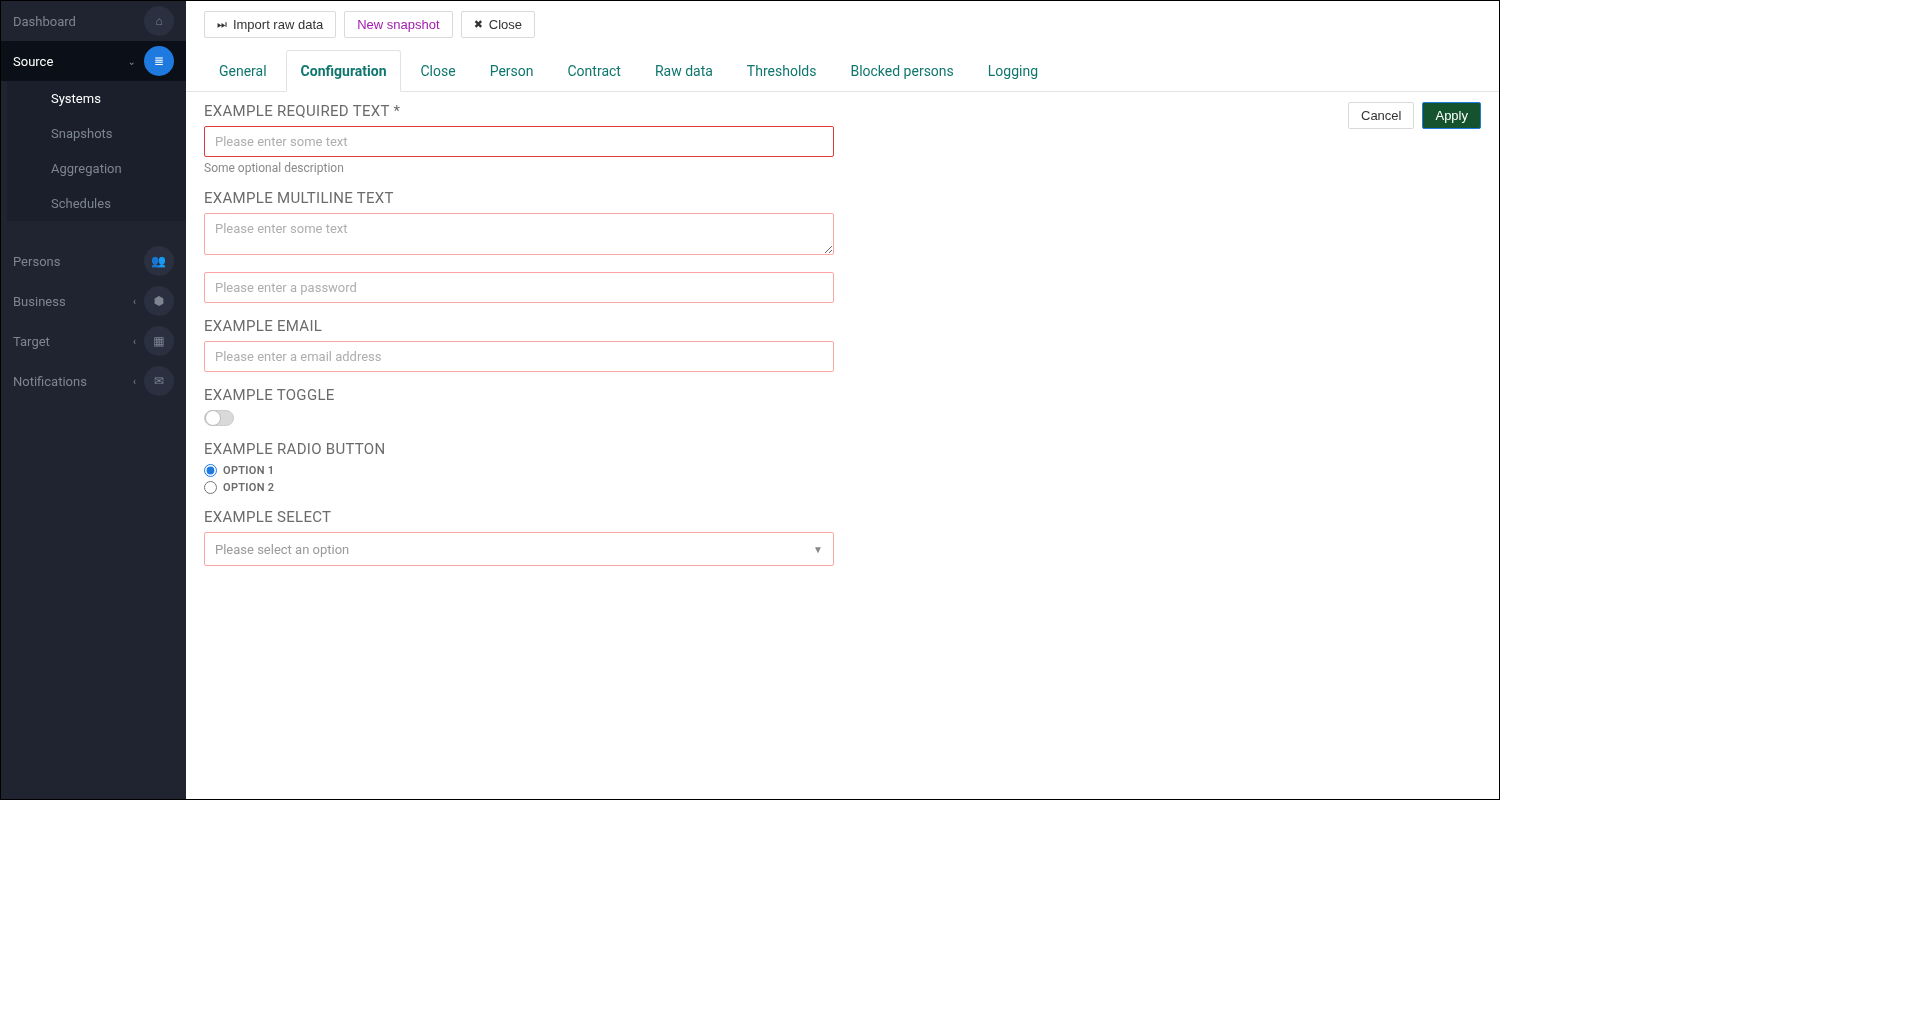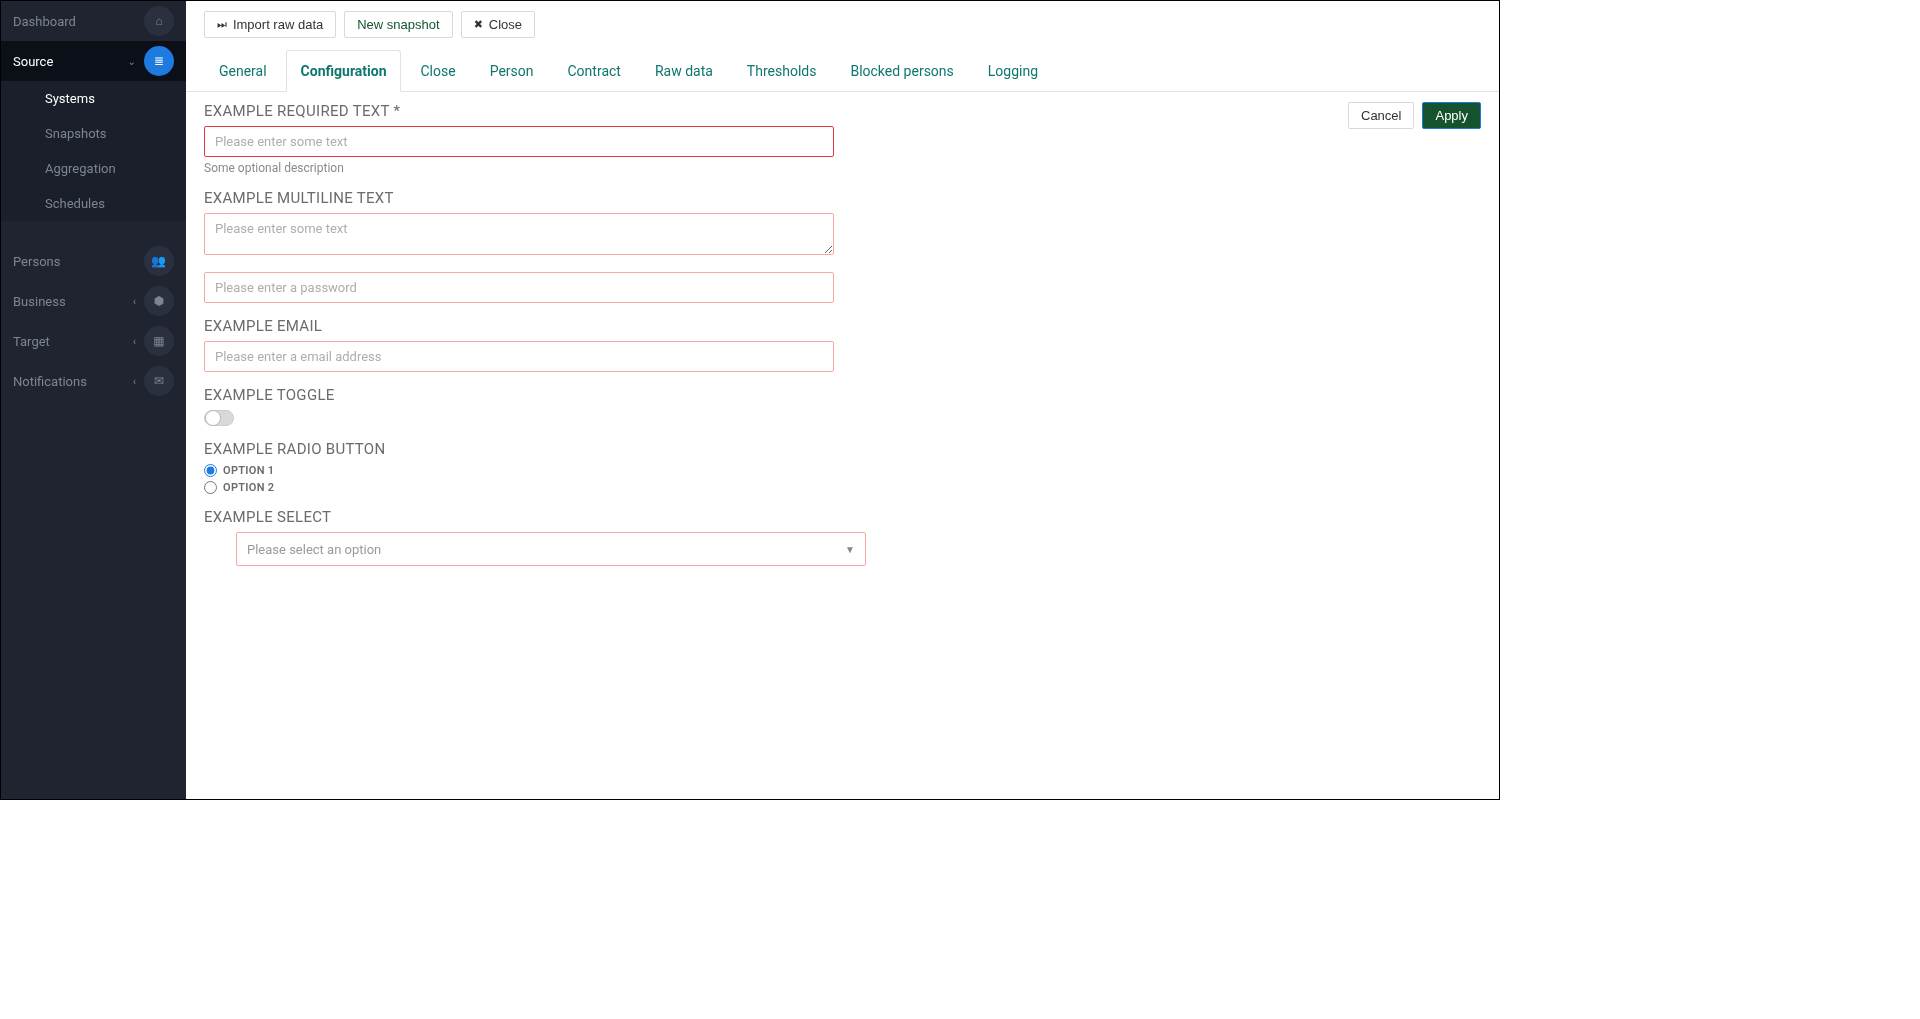--- a/index.html
+++ b/index.html
@@ -9,32 +9,32 @@
   
   .sidebar { width: 185px; background: #1f2430; color: #7d8591; display: flex; flex-direction: column; flex-shrink: 0; }
   .nav-item { display: flex; align-items: center; justify-content: space-between; padding: 0 12px; height: 40px; font-size: 13px; cursor: pointer; }
   .nav-item.primary { color: #7d8591; }
   .nav-item.active { background: #0b0f17; color: #fff; }
   .nav-item .left { display: flex; align-items: center; gap: 8px; }
   .nav-item .right { display: flex; align-items: center; gap: 8px; }
   .nav-chevron { font-size: 10px; color: #7d8591; }
   .nav-icon-circle { width: 30px; height: 30px; border-radius: 50%; background: #2a303f; display: flex; align-items: center; justify-content: center; color: #7d8591; font-size: 12px; }
   .nav-icon-circle.blue { background: #1f7ae0; color: #fff; }
-  .sub-items { background: #1a1f2b; }
+  .sub-items { background: #1a1f2b; margin-left: 6px; }
   .sub-item { padding: 10px 12px 10px 44px; font-size: 13px; color: #7d8591; cursor: pointer; }
   .sub-item.selected { color: #fff; }
 
   
   .main { flex: 1; display: flex; flex-direction: column; background: #fff; }
   .header { display: flex; align-items: center; justify-content: space-between; padding: 10px 18px; border-bottom: 1px solid transparent; }
   .header h1 { font-size: 20px; font-weight: 400; color: #333; }
   .header h1 .bold { font-weight: 700; }
   .header-actions { display: flex; gap: 8px; }
   .btn { border: 1px solid #d9d9d9; background: #fff; color: #333; padding: 5px 12px; font-size: 13px; border-radius: 2px; cursor: pointer; display: inline-flex; align-items: center; gap: 6px; }
-  .btn.disabled { color: #14532d; cursor: default; justify-content: center; }
+  .btn.disabled { color: #a21caf; cursor: default; justify-content: center; }
   .btn.primary { background: #14532d; border-color: #1f7ae0; color: #fff; }
   .btn .glyph { font-size: 11px; }
 
   
   .tabs { display: flex; padding: 0 18px; border-bottom: 1px solid #e2e2e2; gap: 4px; }
   .tab { padding: 12px 14px; font-size: 14px; color: #0f766e; cursor: pointer; border: 1px solid transparent; border-bottom: none; position: relative; top: 1px; background: transparent; }
   .tab.active { font-weight: 700; border: 1px solid #e2e2e2; border-bottom: 1px solid #fff; background: #fff; border-top-left-radius: 3px; border-top-right-radius: 3px; }
 
   
   .content-wrap { flex: 1; display: flex; padding: 10px 18px 18px 18px; gap: 40px; overflow: auto; }
@@ -43,21 +43,21 @@
 
   .field { margin-bottom: 14px; }
   .field-label { font-size: 15px; font-weight: 400; letter-spacing: 0.3px; color: #6b6b6b; text-transform: uppercase; margin-bottom: 6px; display: block; }
   .field-desc { font-size: 12px; color: #8a8a8a; margin-top: 4px; }
   .input, .textarea, .select {
     width: 100%; border: 1px solid #fca5a5; border-radius: 2px; padding: 7px 10px; font-size: 13px; font-family: inherit; color: #333; background: #fff;
   }
   .input::placeholder, .textarea::placeholder { color: #aeaeae; }
   .input.error { border-color: #e03b3b; }
   .textarea { resize: both; height: 42px; }
-  .select { display: flex; align-items: center; justify-content: space-between; color: #9a9a9a; height: 34px; cursor: pointer; margin-left: 32px; }
+  .select { display: flex; align-items: center; justify-content: space-between; color: #9a9a9a; height: 34px; cursor: pointer; }
   .select .caret { font-size: 10px; color: #888; }
 
   
   .toggle { width: 30px; height: 16px; background: #d9d9d9; border-radius: 10px; position: relative; cursor: pointer; border: 1px solid #ccc; }
   .toggle .knob { position: absolute; left: 0; top: -1px; width: 16px; height: 16px; background: #fff; border: 1px solid #bbb; border-radius: 50%; }
 
   
   .radio-row { display: flex; align-items: center; gap: 6px; margin-bottom: 4px; font-size: 11px; font-weight: 600; letter-spacing: 0.3px; color: #6b6b6b; }
   .radio-row input { accent-color: #1f7ae0; }
 </style>

